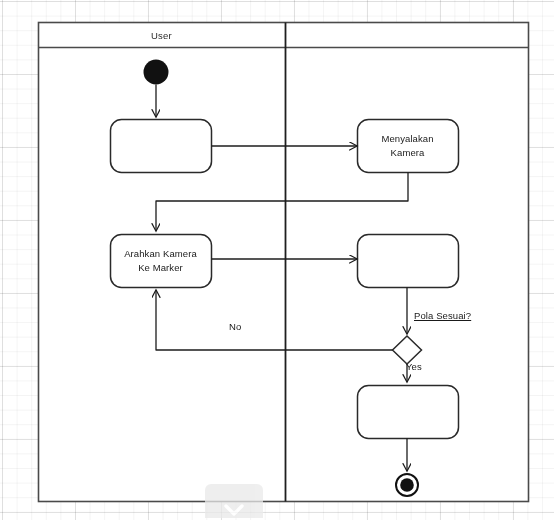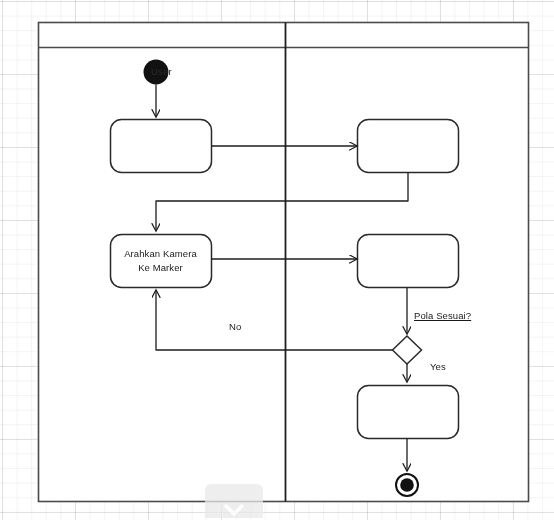--- a/index.html
+++ b/index.html
@@ -122,32 +122,34 @@
     <rect x="357.5" y="385.5" width="101" height="53" rx="11" ry="11" fill="#ffffff" stroke="#2a2a2a" stroke-width="1.5"></rect>
 
     <line x1="407" y1="438.5" x2="407" y2="471" stroke="#1c1c1c" stroke-width="1.3" marker-end="url(#arrowOpen)"></line>
 
     <g>
       <circle cx="407" cy="485" r="11" fill="#ffffff" stroke="#111111" stroke-width="2"></circle>
       <circle cx="407" cy="485" r="6.8" fill="#111111"></circle>
     </g>
   </svg>
 
-  <div class="lane-title" style="left:38px; top:30px; width:247px;margin-top:36px;">User</div>
+  <div class="lane-title" style="left:38px; top:30px; width:247px;">User</div>
 
 
 
+  <div class="node-label" style="left:357px; top:132px; width:101px;">Menyalakan
+Kamera</div>
 
   <div class="node-label" style="left:108px; top:247px; width:105px;">Arahkan Kamera
 Ke Marker</div>
 
 
   <div class="edge-label" style="left:414px; top:310px;text-decoration:underline;">Pola Sesuai?</div>
 
-  <div class="edge-label" style="left:430px; top:361px;">Yes</div>
+  <div class="edge-label" style="left:406px; top:361px;">Yes</div>
 
   <div class="edge-label" style="left:229px; top:321px;">No</div>
 
 
   <div class="scroll-hint">
     <svg width="58" height="34" viewBox="0 0 58 34">
       <path d="M 21,22 L 29,30 L 37,22" fill="none" stroke="#ffffff" stroke-width="3.4" stroke-linecap="round" stroke-linejoin="round"></path>
     </svg>
   </div>
 

